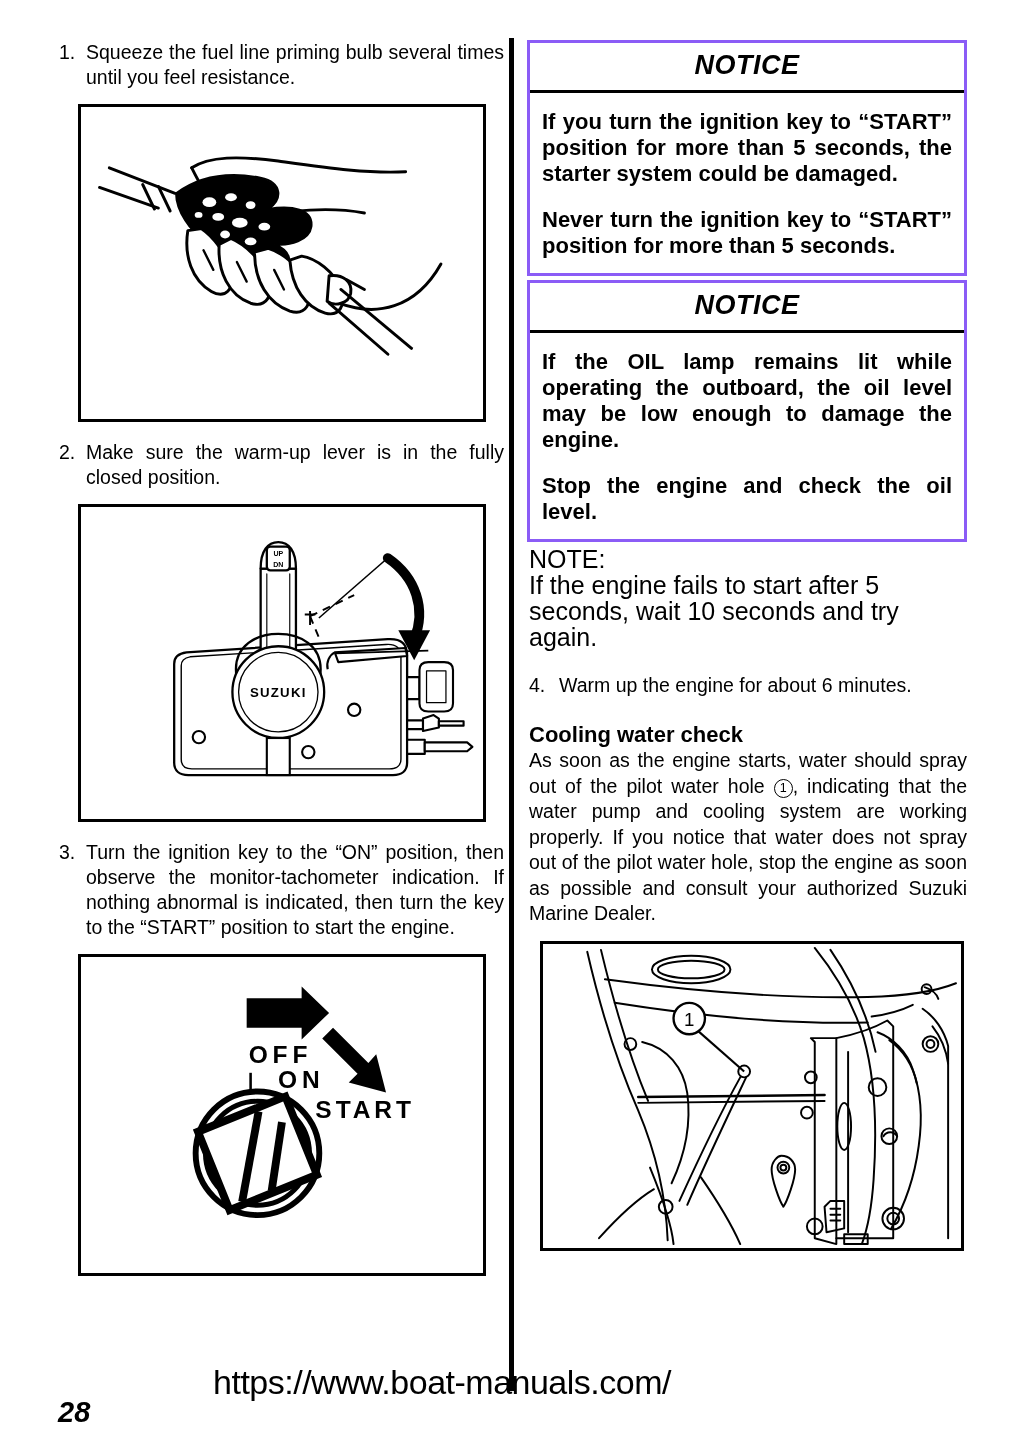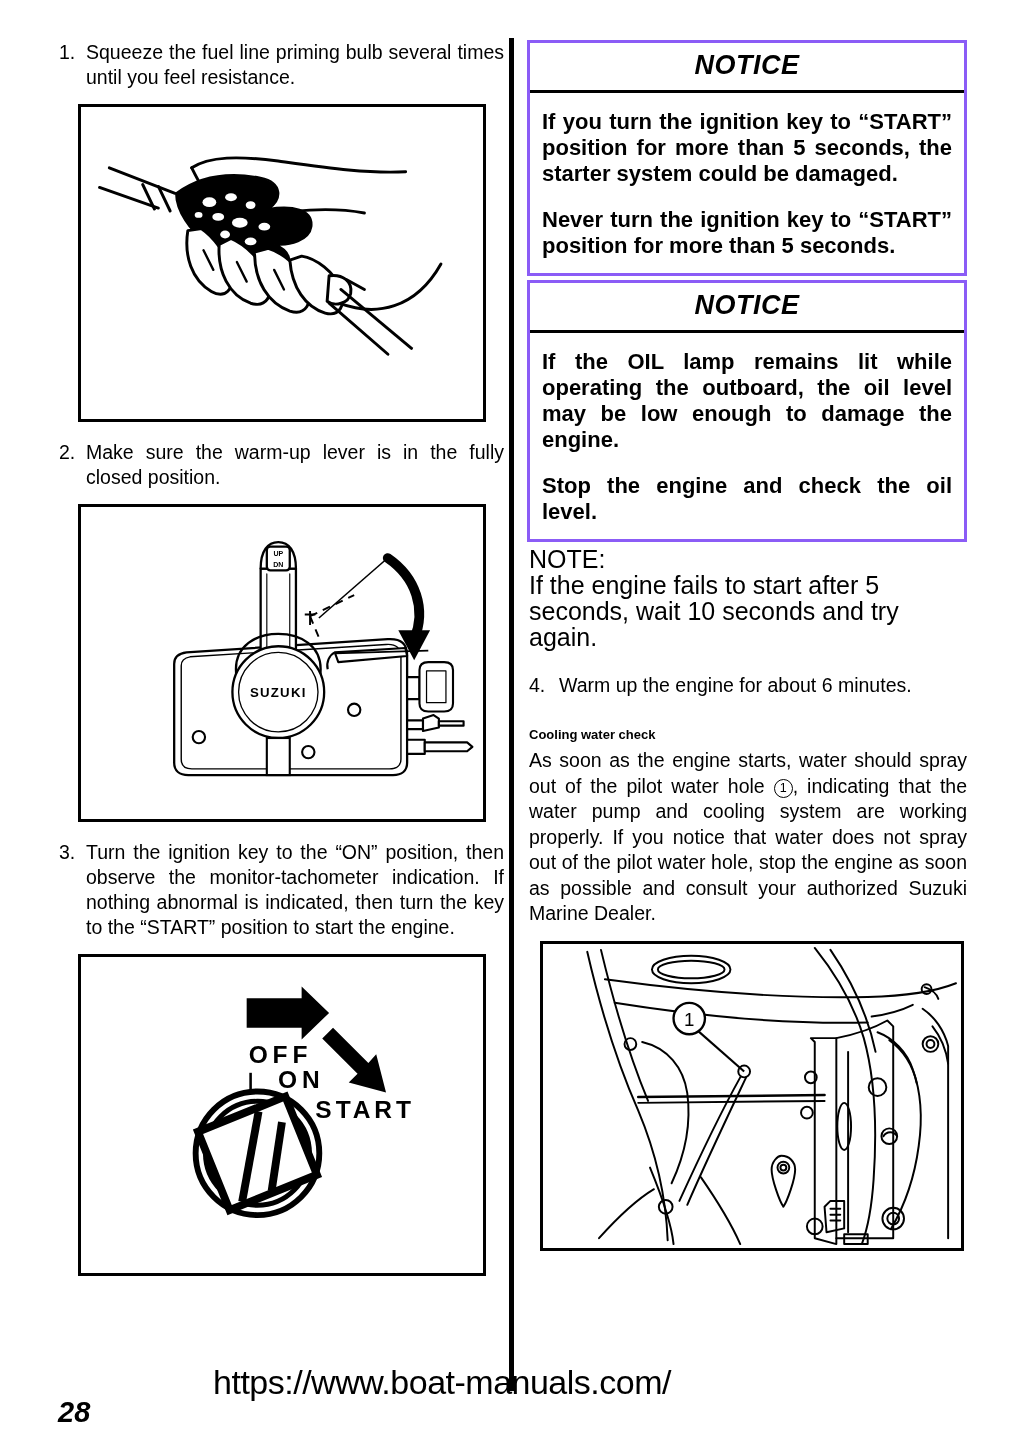--- a/index.html
+++ b/index.html
@@ -127,21 +127,21 @@
     font-size: 19.5px;
     line-height: 26px;
     margin-top: 22px;
     margin-left: 2px;
   }
   .rt-step .num { width: 30px; flex: 0 0 30px; }
   .rt-step .body { flex: 1 1 auto; }
 
   .subhead {
     font-weight: bold;
-    font-size: 13px;
+    font-size: 22px;
     line-height: 26px;
     margin: 24px 0 0 2px;
   }
   .para {
     font-size: 19.5px;
     line-height: 25.5px;
     text-align: justify;
     text-justify: inter-word;
     margin: 0 0 0 2px;
   }

